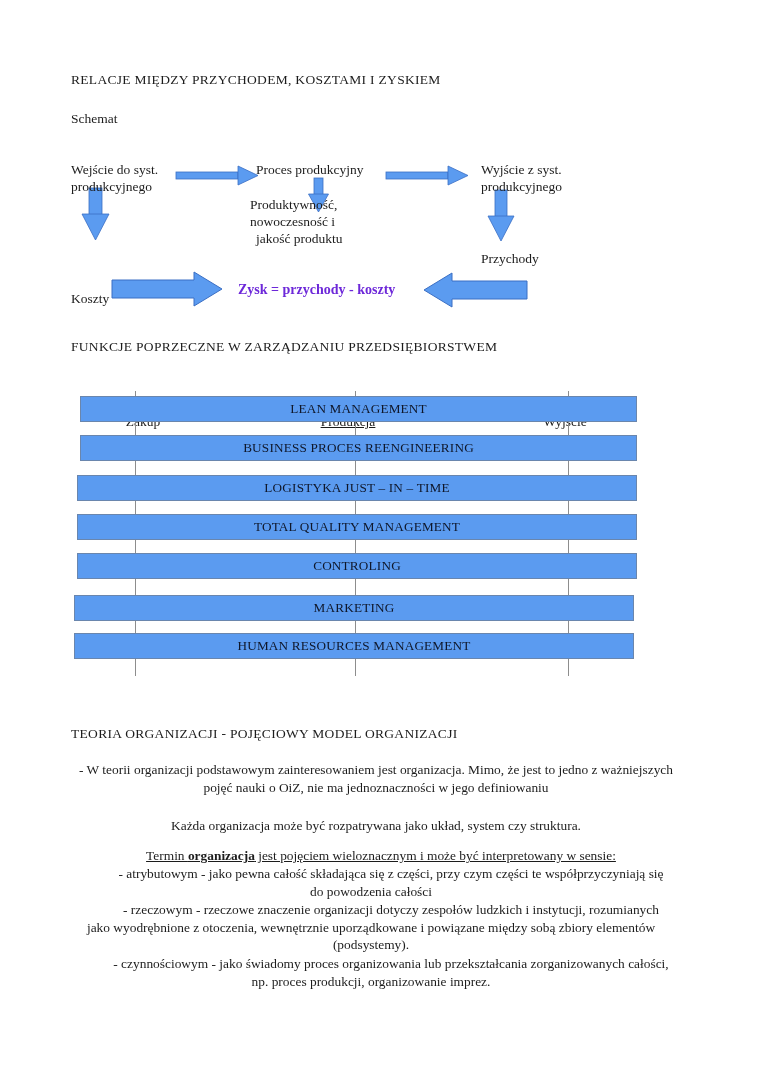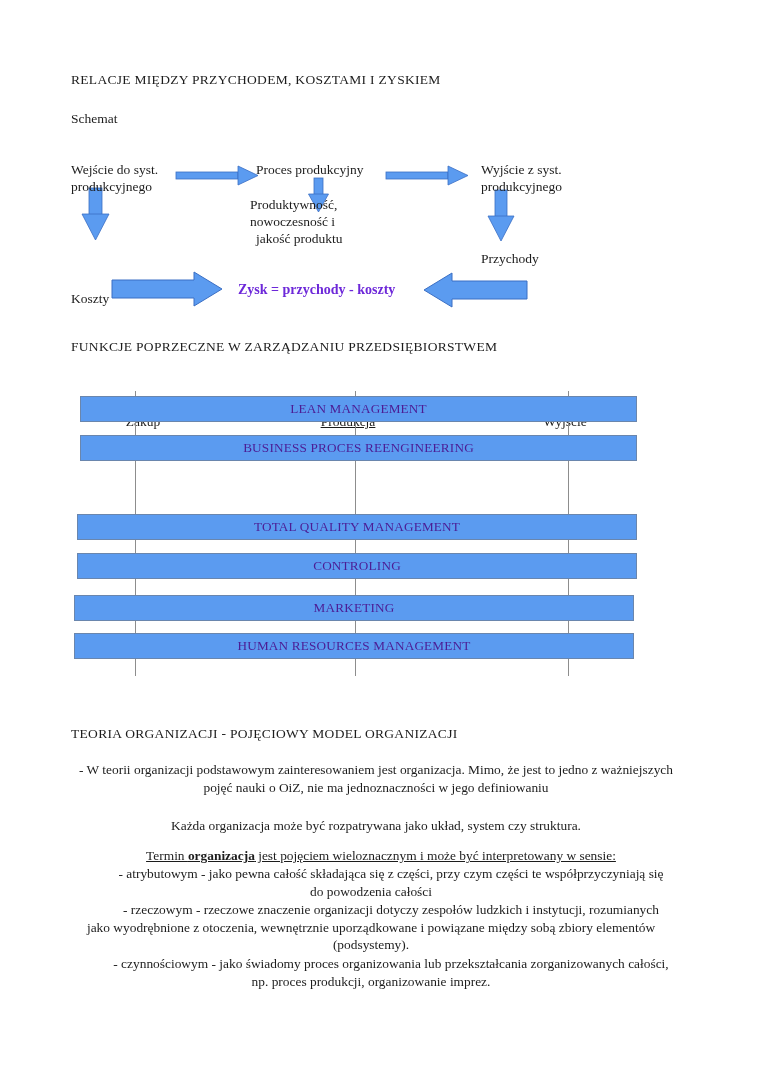--- a/index.html
+++ b/index.html
@@ -86,21 +86,21 @@
     position: absolute;
     background: #5b9bf0;
     border: 1px solid #6a86ad;
     box-sizing: border-box;
     display: flex;
     align-items: center;
     justify-content: center;
   }
   .bar-label {
     font-size: 13.2px;
-    color: #4c1d95;
+    color: #0f172a;
     letter-spacing: 0.2px;
     white-space: nowrap;
   }
 
   .u { text-decoration: underline; }
   .b { font-weight: bold; }
 </style>
 </head>
 <body>
 
@@ -182,20 +182,23 @@
     <div class="divider" style="left:135px; top:391px; height:285px;"></div>
     <div class="divider" style="left:355px; top:391px; height:285px;"></div>
     <div class="divider" style="left:568px; top:391px; height:285px;"></div>
 
     <div class="bar" style="left:80px;  top:396px; width:557px; height:26px;">
       <span class="bar-label">LEAN MANAGEMENT</span>
     </div>
     <div class="bar" style="left:80px;  top:435px; width:557px; height:26px;">
       <span class="bar-label">BUSINESS PROCES REENGINEERING</span>
     </div>
+    <div class="bar" style="left:77px;  top:475px; width:560px; height:26px;">
+      <span class="bar-label">LOGISTYKA JUST – IN – TIME</span>
+    </div>
     <div class="bar" style="left:77px;  top:514px; width:560px; height:26px;">
       <span class="bar-label">TOTAL QUALITY MANAGEMENT</span>
     </div>
     <div class="bar" style="left:77px;  top:553px; width:560px; height:26px;">
       <span class="bar-label">CONTROLING</span>
     </div>
     <div class="bar" style="left:74px;  top:595px; width:560px; height:26px;">
       <span class="bar-label">MARKETING</span>
     </div>
     <div class="bar" style="left:74px;  top:633px; width:560px; height:26px;">

